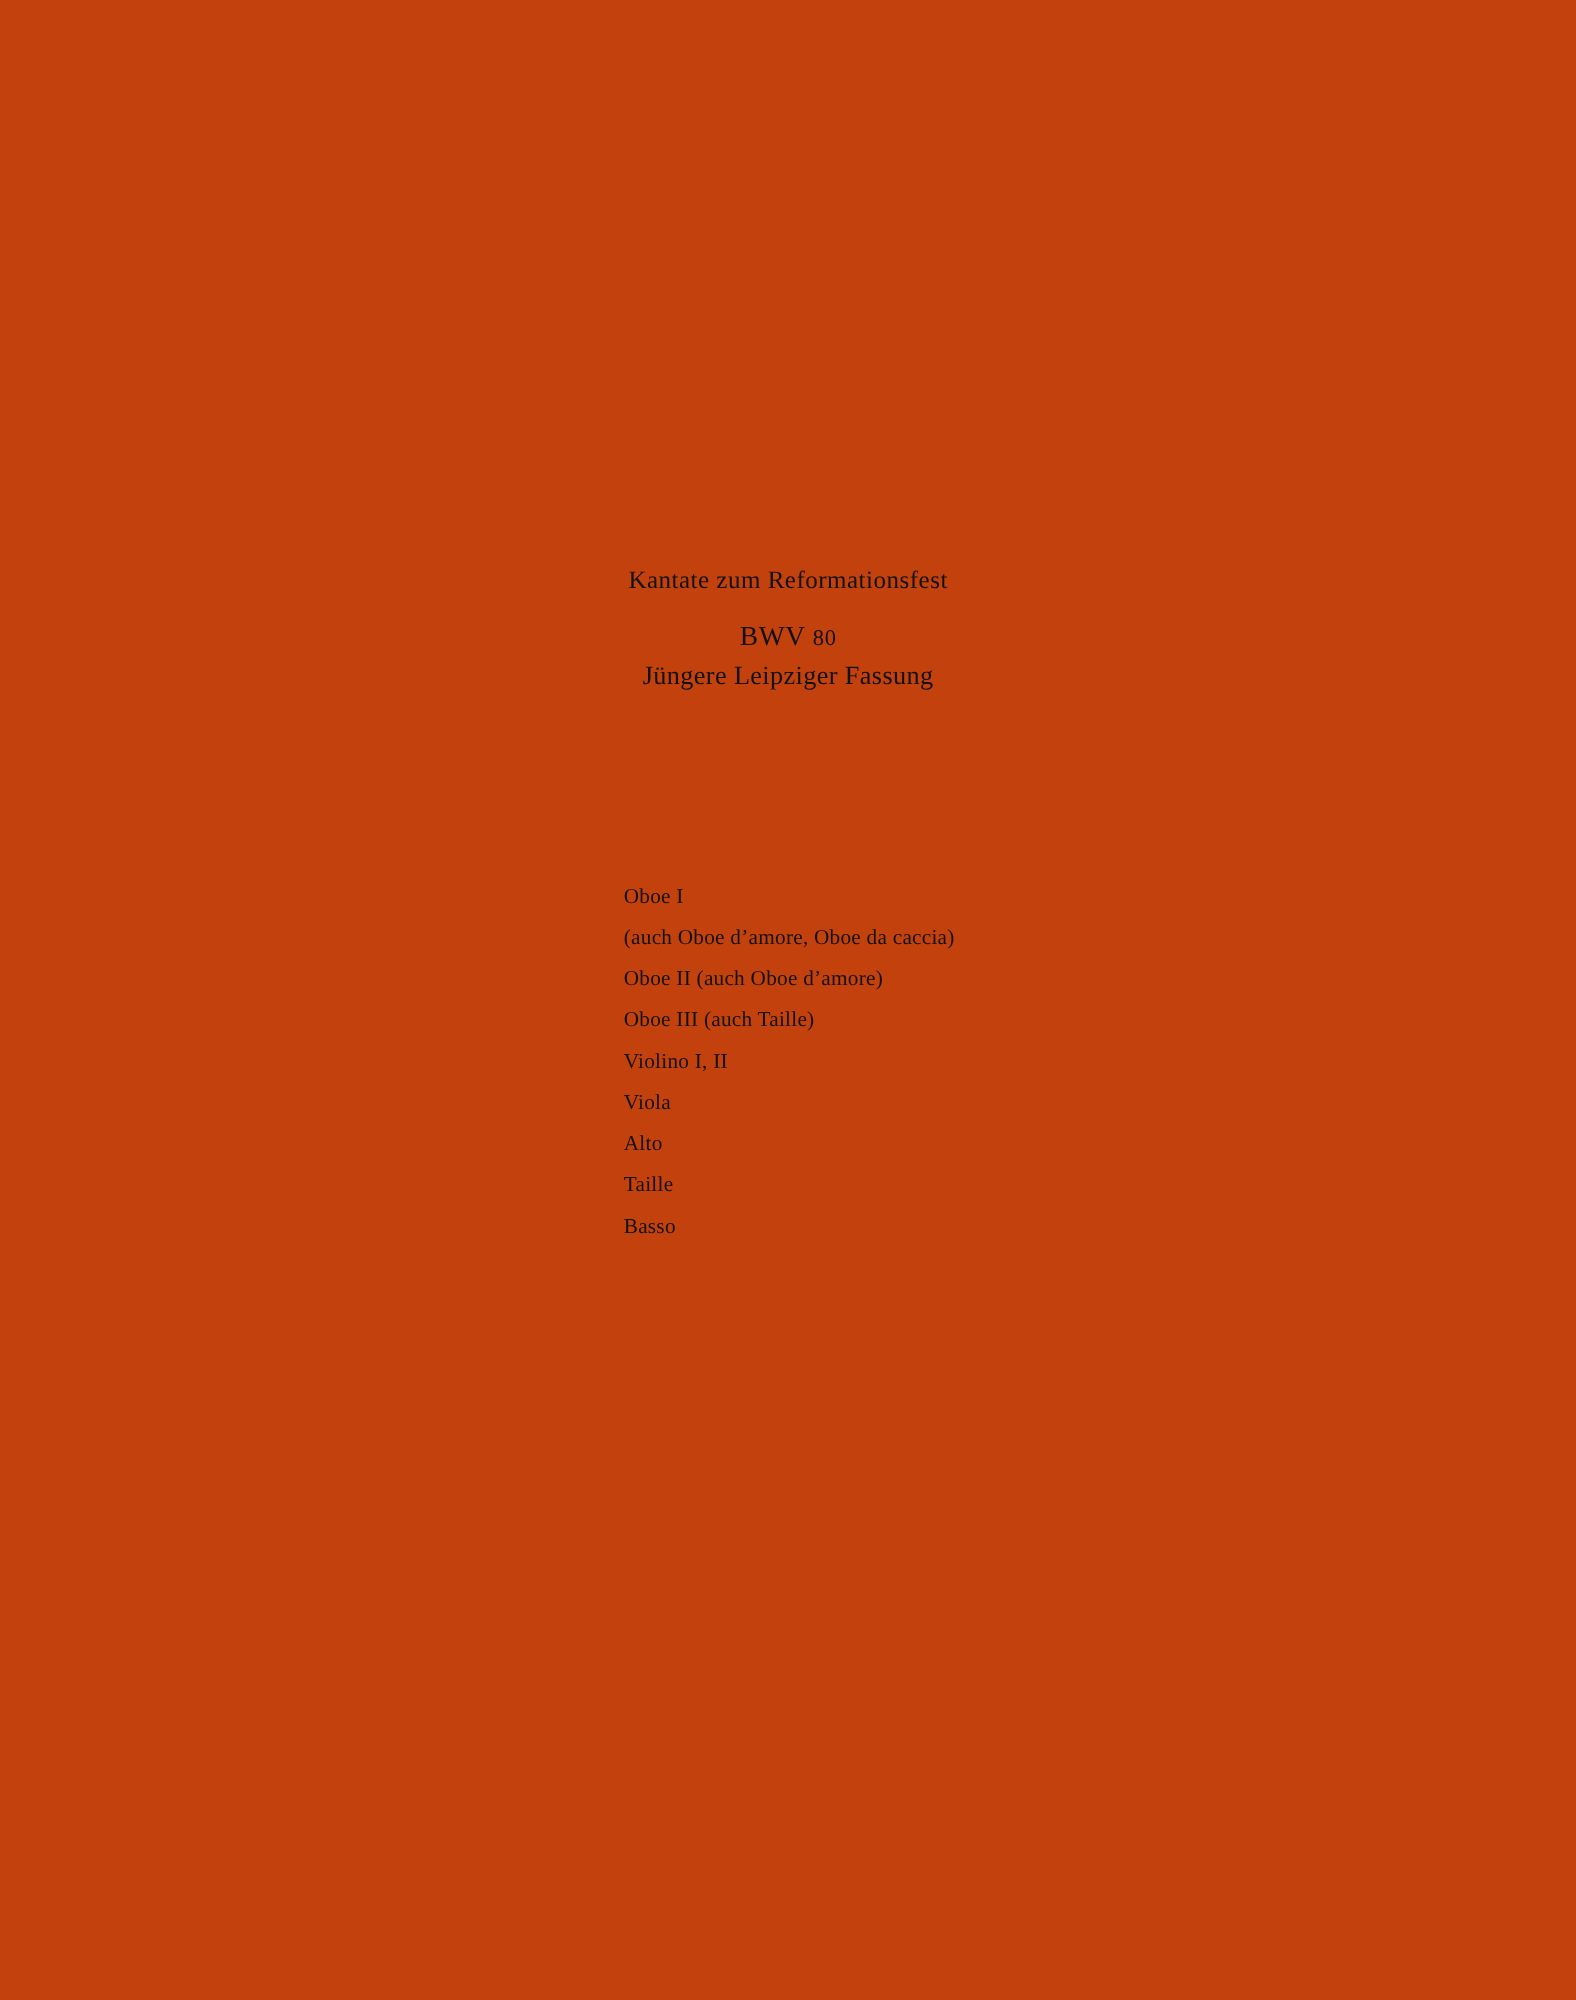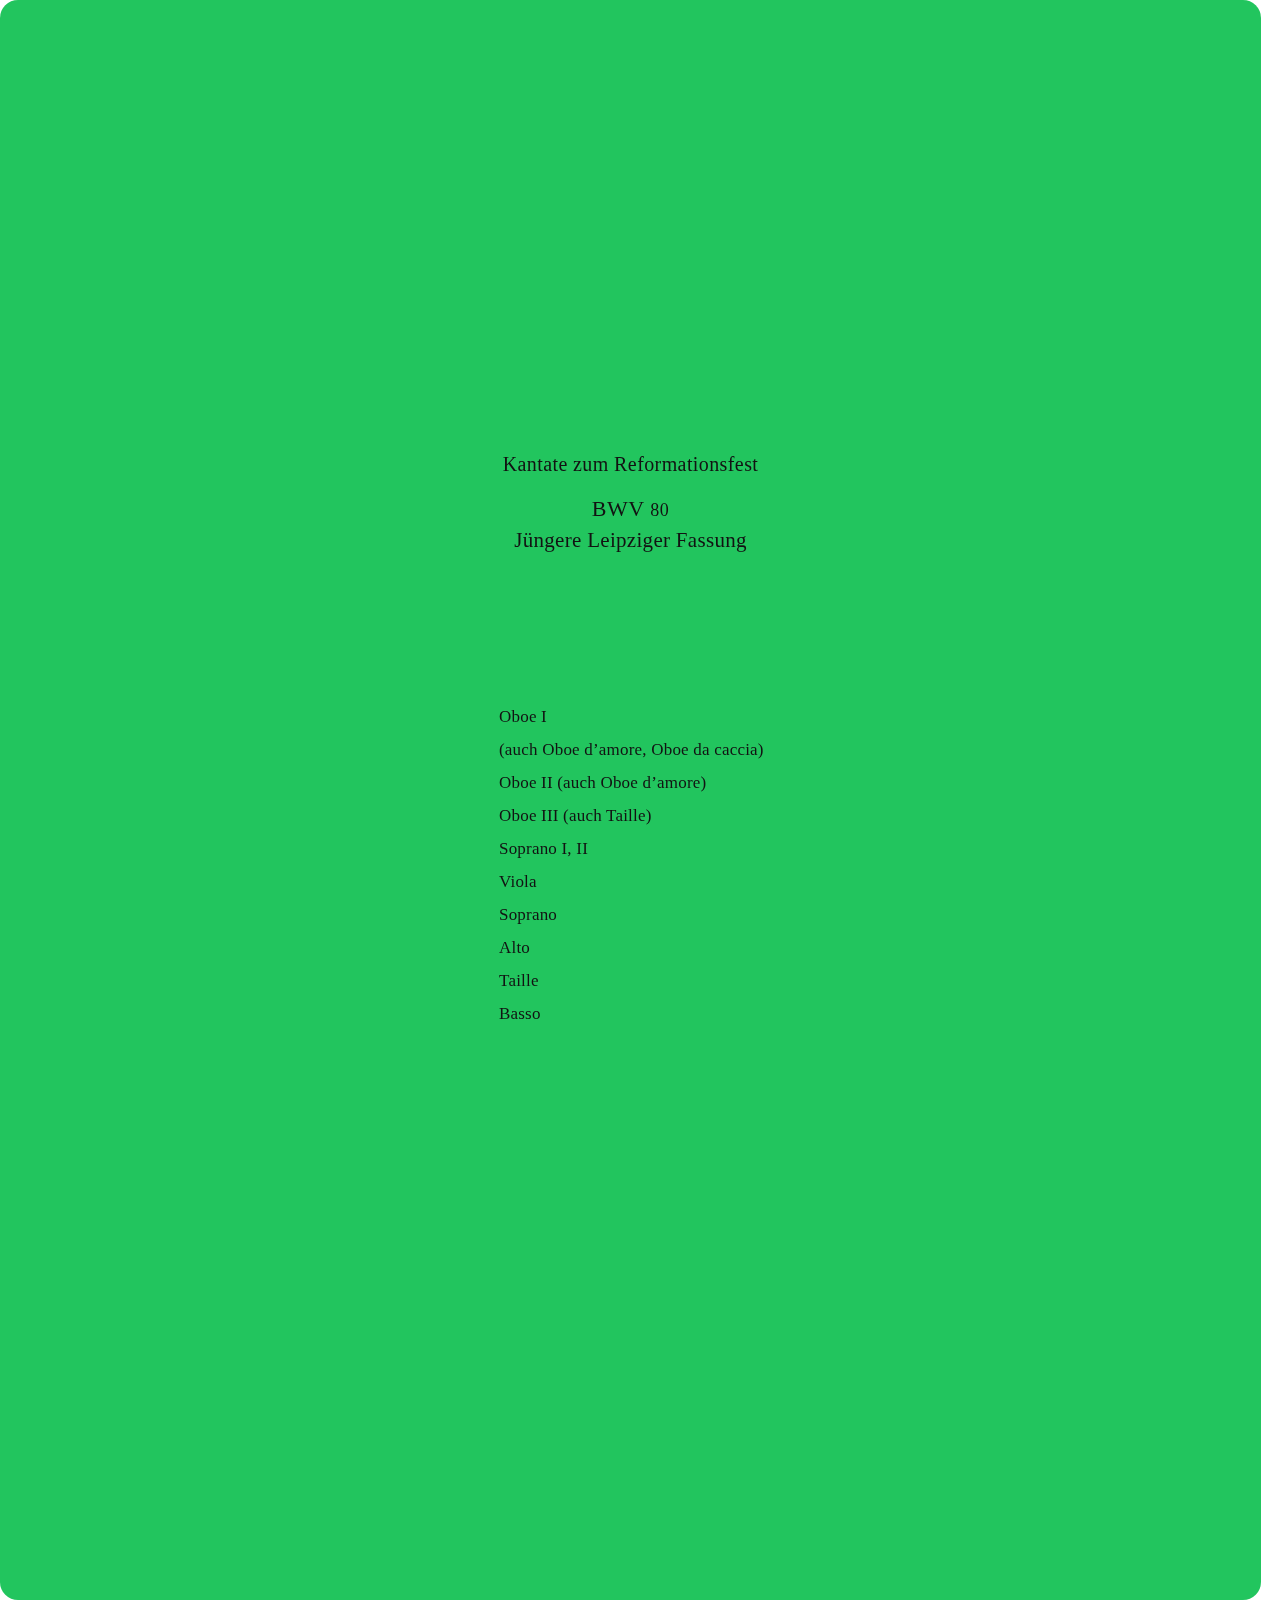--- a/index.html
+++ b/index.html
@@ -11,22 +11,21 @@
     width: 1261px;
     height: 1600px;
     position: relative;
     font-family: "Liberation Serif", "DejaVu Serif", serif;
     color: #121212;
     overflow: hidden;
   }
   .page {
     position: absolute;
     inset: 0;
-    background: #22c55e;
-    border-radius: 18px;
+    background: #c2410c;
   }
   .title-block {
     position: absolute;
     top: 452px;
     left: 0;
     width: 1261px;
     text-align: center;
   }
   .occasion {
     font-size: 20px;
@@ -79,21 +78,20 @@
       <span class="num">80</span>
     </p>
     <p class="version">Jüngere Leipziger Fassung</p>
   </div>
 
   <div class="scoring">
     <div class="scoring-line">Oboe I</div>
     <div class="scoring-line">(auch Oboe d’amore, Oboe da caccia)</div>
     <div class="scoring-line">Oboe II (auch Oboe d’amore)</div>
     <div class="scoring-line">Oboe III (auch Taille)</div>
-    <div class="scoring-line">Soprano I, II</div>
+    <div class="scoring-line">Violino I, II</div>
     <div class="scoring-line">Viola</div>
-    <div class="scoring-line">Soprano</div>
     <div class="scoring-line">Alto</div>
     <div class="scoring-line">Taille</div>
     <div class="scoring-line">Basso</div>
   </div>
 
 </div>
 
 </body></html>

